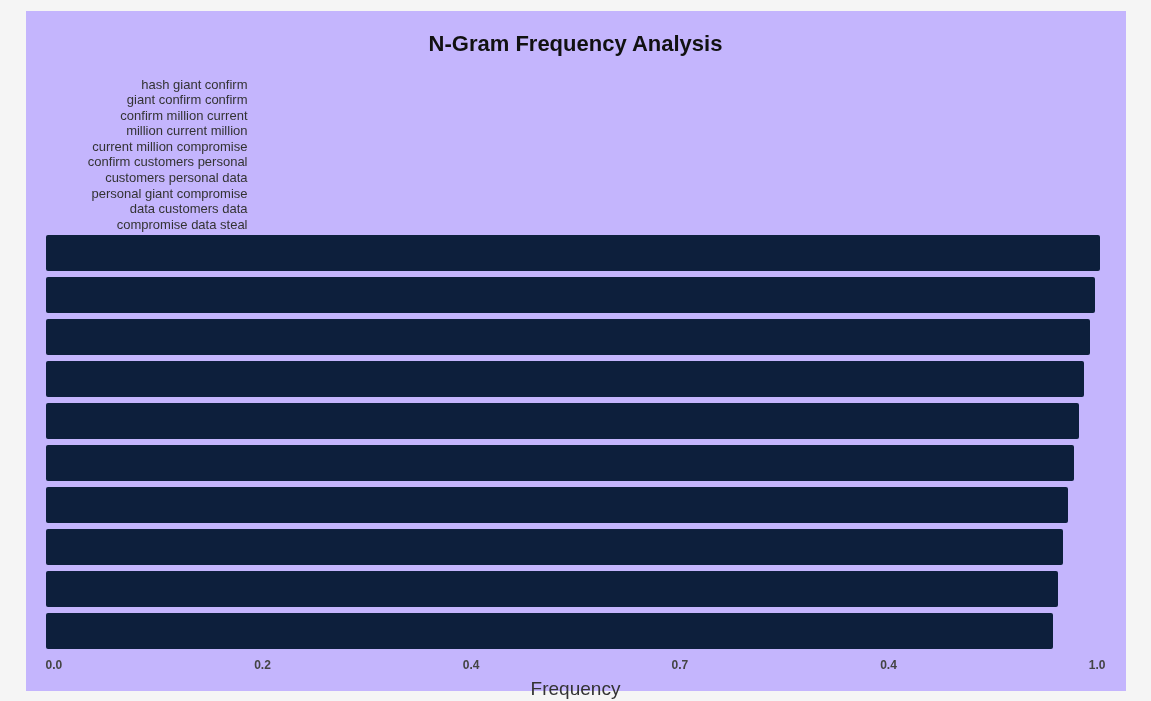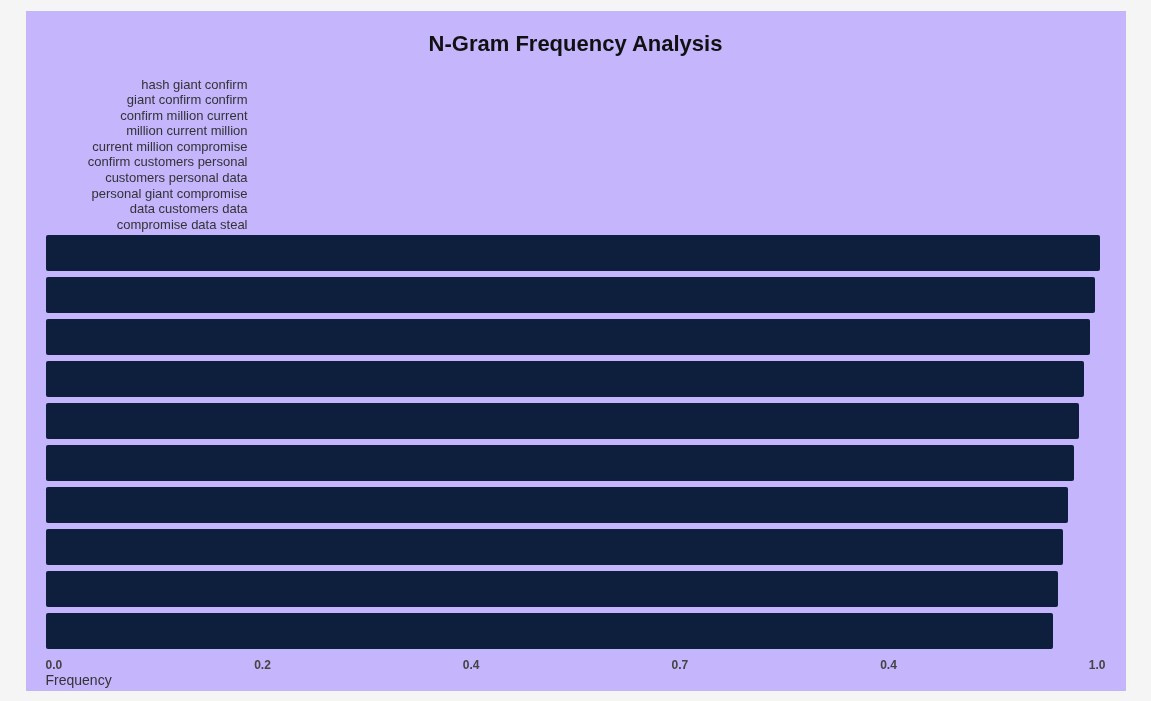--- a/index.html
+++ b/index.html
@@ -78,23 +78,24 @@
       justify-content: space-between;
       padding: 0 0;
     }
     .x-tick {
       font-size: 12px;
       color: #444;
       text-align: right;
       font-weight: bold;
     }
     .x-axis-label {
-      text-align: left;
-      font-size: 14px;
+      text-align: center;
+      font-size: 19px;
       color: #333;
+      margin-top: 6px;
     }
     .bars-wrapper {
       position: relative;
       flex: 1;
     }
   </style>
 </head>
 <body>
 
 <div class="chart-container">

